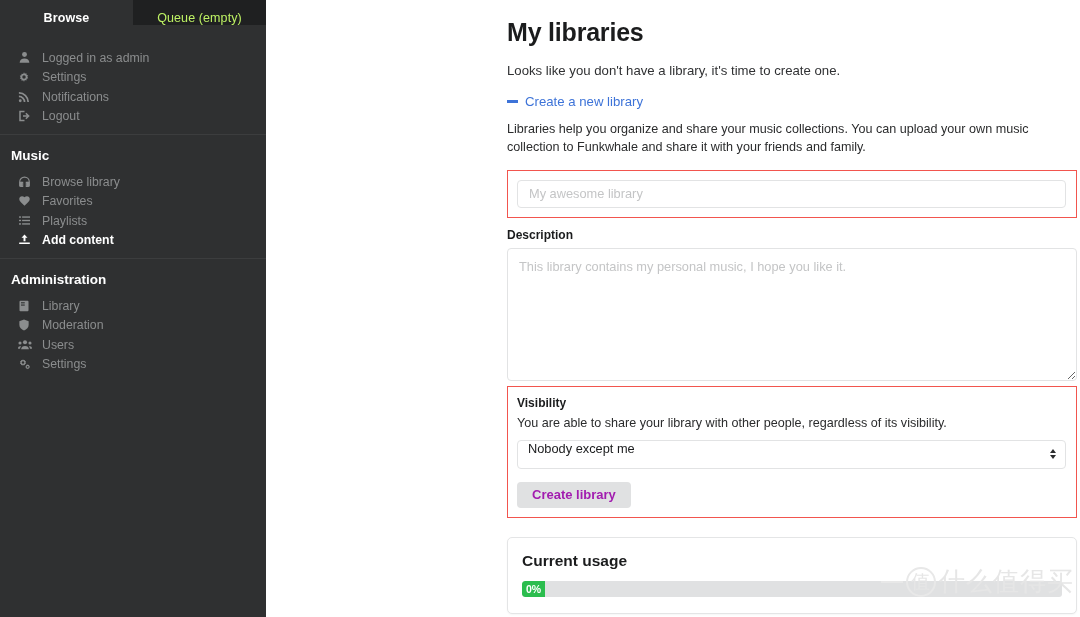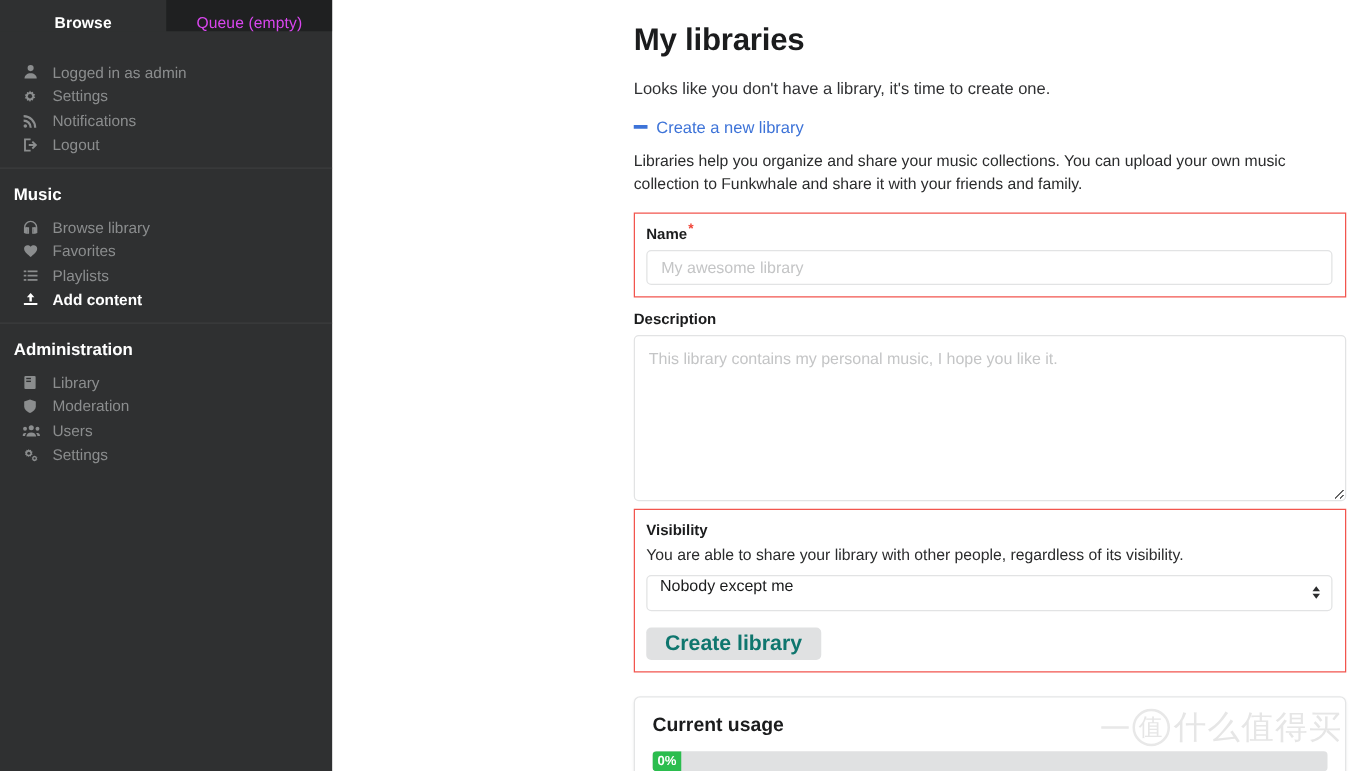--- a/index.html
+++ b/index.html
@@ -22,21 +22,21 @@
   }
   #tabs { display: flex; height: 25px; width: 100%; }
   .tab {
     flex: 1 1 50%;
     display: flex; align-items: flex-end; justify-content: center;
     font-size: 12.5px;
     height: 25px;
     letter-spacing: .1px;
   }
   .tab.active { background: #2f3031; color: #ffffff; font-weight: bold; }
-  .tab.inactive { background: #1f2021; color: #d946ef; }
+  .tab.inactive { background: #1f2021; color: #bef264; }
 
   .sb-section { padding: 0 0 0 0; }
   .sb-title {
     color: #ffffff;
     font-weight: bold;
     font-size: 13.5px;
     padding: 0 0 0 11px;
     margin: 0;
     height: 19px;
     display: flex; align-items: center;
@@ -163,24 +163,24 @@
   .ar.up { border-bottom: 4.5px solid #2b2c2d; }
   .ar.dn { border-top: 4.5px solid #2b2c2d; }
 
   .vis-note { font-size: 12.6px; color: #2b2c2d; margin: 2px 0 0 0; }
 
   button.create-btn {
     margin-top: 13px;
     background: #e0e1e2;
     border: none;
     border-radius: 4px;
-    color: #0f766e;
+    color: #a21caf;
     font-family: "Liberation Sans", sans-serif;
     font-weight: bold;
-    font-size: 17px;
+    font-size: 13px;
     padding: 0 15px;
     height: 26px;
     cursor: pointer;
   }
 
   
   .card {
     margin-top: 19px;
     border: 1px solid #e4e5e6;
     border-radius: 5px;
@@ -404,23 +404,20 @@
       <p class="lead">Looks like you don't have a library, it's time to create one.</p>
 
       <div class="toggle-link">
         <span class="minus-ico"></span>
         <span>Create a new library</span>
       </div>
 
       <p class="help">Libraries help you organize and share your music collections. You can upload your own music collection to Funkwhale and share it with your friends and family.</p>
 
       <div class="redbox" style="margin-top:13px;">
-        <label class="field-label">
-          <span>Name</span><span class="req">*</span>
-        </label>
         <input class="text-in" type="text" placeholder="My awesome library" style="">
       </div>
 
       <div class="field-block">
         <label class="field-label">Description</label>
         <textarea class="text-in" placeholder="This library contains my personal music, I hope you like it." style=""></textarea>
       </div>
 
       <div class="redbox" style="margin-top:1px;">
         <label class="field-label">Visibility</label>

